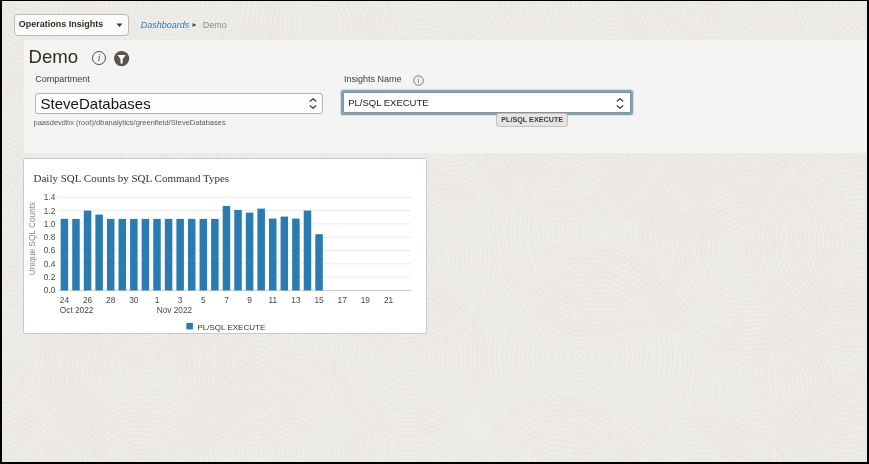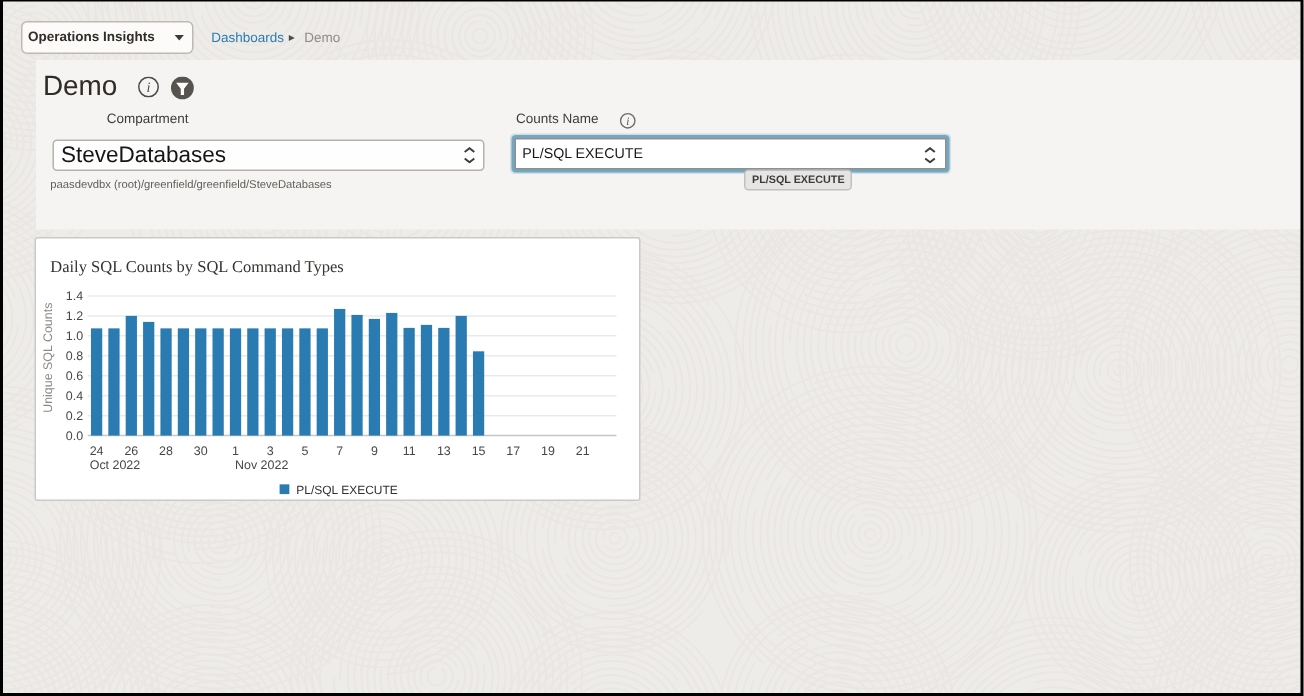--- a/index.html
+++ b/index.html
@@ -730,44 +730,44 @@
 </svg>
 
 <div class="abs" style="left:24px;top:40px;width:845px;height:113px;background:#f5f4f2;"></div>
 
 <div class="abs" style="left:13.5px;top:14px;width:115px;height:21.5px;background:#fcfbfa;border:1px solid #bdbab6;border-radius:4px;box-sizing:border-box;"></div>
 <div class="abs" style="left:18.7px;top:14px;height:33px;line-height:21.5px;font-size:9px;font-weight:bold;color:#312d29;">Operations Insights</div>
 <svg class="abs" style="left:115.5px;top:23px" width="7" height="5">
     <path d="M0.4 0.4 L3.5 4 L6.6 0.4 Z" fill="#3a3a3a"></path>
   </svg>
 
-<div class="abs" style="left:140.8px;top:19px;height:12px;line-height:12px;font-size:9px;color:#2b7cb0;">Dashboards</div>
+<div class="abs" style="left:140.8px;top:19px;height:12px;line-height:12px;font-size:9px;color:#2b7cb0;font-style:italic;">Dashboards</div>
 <div class="abs" style="left:192.5px;top:19px;height:12px;line-height:12px;font-size:8px;color:#4d4d4d;">▸</div>
 <div class="abs" style="left:202.8px;top:19px;height:12px;line-height:12px;font-size:9px;color:#8e8b87;">Demo</div>
 
 <div class="abs" style="left:28.6px;top:47px;font-size:18.6px;line-height:20px;color:#2f2b27;">Demo</div>
 <svg class="abs" style="left:92px;top:51px" width="14" height="14" viewBox="0 0 14 14">
   <circle cx="7" cy="7" r="6.5" fill="none" stroke="#4b4b4b" stroke-width="1"></circle>
   <text x="7" y="10.4" text-anchor="middle" font-family="Liberation Serif" font-style="italic" font-size="9.5" fill="#4b4b4b">i</text>
 </svg>
 <svg class="abs" style="left:113.8px;top:50.8px" width="16" height="16" viewBox="0 0 16 16">
   <circle cx="7.6" cy="7.6" r="7.6" fill="#57534e"></circle>
   <path d="M3.4 4.1 h8.4 l-3.1 4.0 v4.3 h-2.2 v-4.3 Z" fill="#fff"></path>
 </svg>
 
-<div class="abs" style="left:35.2px;top:73.5px;font-size:9px;color:#3f3c38;margin-left:36px;">Compartment</div>
+<div class="abs" style="left:35.2px;top:73.5px;font-size:9px;color:#3f3c38;">Compartment</div>
 <div class="abs" style="left:35px;top:92.5px;width:287.5px;height:21.5px;background:#fefefe;border:1px solid #b5b2ae;border-radius:3px;box-sizing:border-box;"></div>
 <div class="abs" style="left:40.6px;top:92.5px;height:21.5px;line-height:21.5px;font-size:15px;color:#161513;">SteveDatabases</div>
 <svg class="abs" style="left:307.5px;top:97.5px" width="10" height="11" viewBox="0 0 10 11">
   <path d="M1.8 3.4 L5 0.8 L8.2 3.4" fill="none" stroke="#3d3d3d" stroke-width="1.3"></path>
   <path d="M1.8 7.6 L5 10.2 L8.2 7.6" fill="none" stroke="#3d3d3d" stroke-width="1.3"></path>
 </svg>
-<div class="abs" style="left:33.5px;top:118px;font-size:7.5px;color:#605d59;">paasdevdbx (root)/greenfield/greenfield/SteveDatabases</div>
+<div class="abs" style="left:33.5px;top:118px;font-size:7.5px;color:#605d59;">paasdevdbx (root)/dbanalytics/greenfield/SteveDatabases</div>
 
-<div class="abs" style="left:344px;top:73.5px;font-size:9px;color:#3f3c38;">Counts Name</div>
+<div class="abs" style="left:344px;top:73.5px;font-size:9px;color:#3f3c38;">Insights Name</div>
 <svg class="abs" style="left:412.5px;top:74.8px" width="11" height="11" viewBox="0 0 11 11">
   <circle cx="5.5" cy="5.5" r="4.8" fill="none" stroke="#6b6b6b" stroke-width="0.9"></circle>
   <text x="5.5" y="8.2" text-anchor="middle" font-family="Liberation Serif" font-style="italic" font-size="7.5" fill="#555">i</text>
 </svg>
 <div class="abs" style="left:342.5px;top:91.5px;width:288px;height:21.5px;background:#fff;border:1px solid #918f8b;border-radius:1px;box-sizing:border-box;box-shadow:0 0 0 2px #73a8c3, 0 0 0 3px rgba(115,168,195,0.28);"></div>
 <div class="abs" style="left:348.2px;top:91.5px;height:21.5px;line-height:21.5px;font-size:9.5px;color:#1a1a1a;">PL/SQL EXECUTE</div>
 <svg class="abs" style="left:614.5px;top:97.5px" width="10" height="11" viewBox="0 0 10 11">
   <path d="M1.8 3.4 L5 0.8 L8.2 3.4" fill="none" stroke="#3d3d3d" stroke-width="1.3"></path>
   <path d="M1.8 7.6 L5 10.2 L8.2 7.6" fill="none" stroke="#3d3d3d" stroke-width="1.3"></path>
 </svg>

